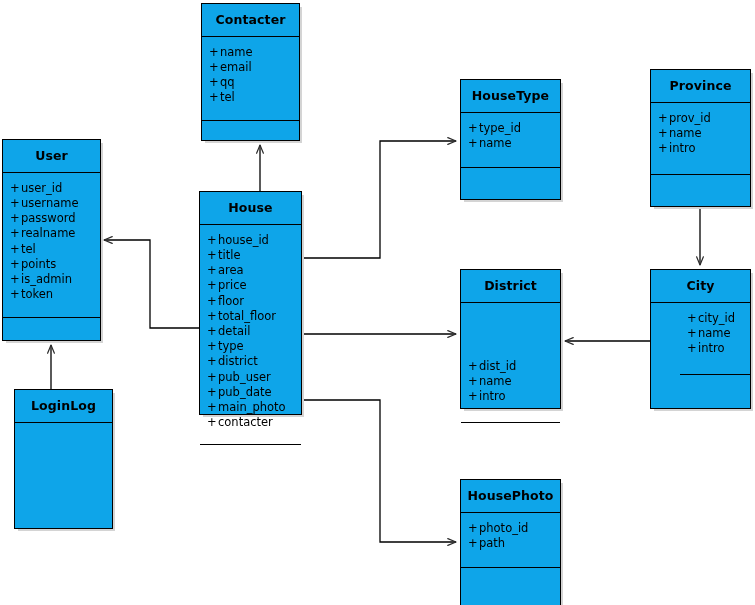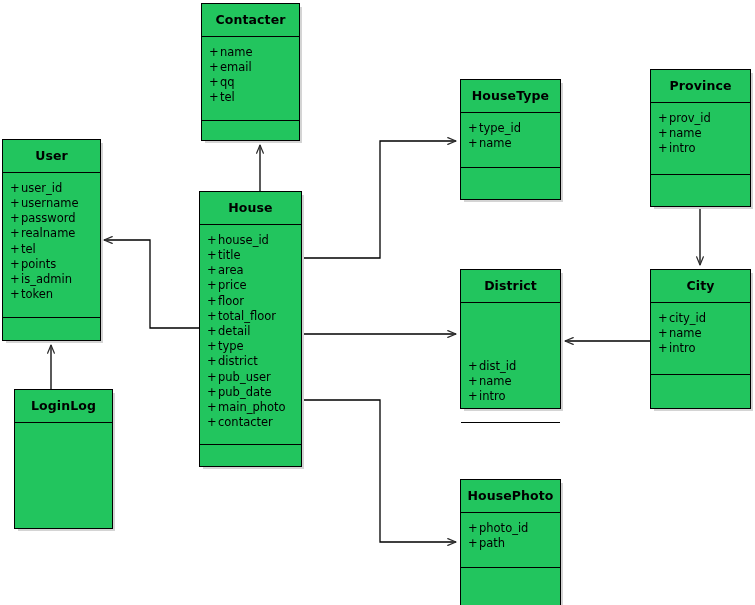--- a/index.html
+++ b/index.html
@@ -24,21 +24,21 @@
   #connector-layer {
     position: absolute;
     left: 0;
     top: 0;
     width: 755px;
     height: 605px;
     pointer-events: none;
   }
   .uml-class {
     position: absolute;
-    background: #22c55e;
+    background: #0ea5e9;
     border: 1.4px solid #000000;
     box-sizing: border-box;
     box-shadow: 3px 3px 0 -1px #d4d4d4;
     z-index: 2;
   }
   .class-title {
     text-align: center;
     font-weight: bold;
     font-size: 12.5px;
     color: #000000;
@@ -109,21 +109,21 @@
         <div class="attr-row"><span class="attr-vis">+</span><span>password</span></div>
         <div class="attr-row"><span class="attr-vis">+</span><span>realname</span></div>
         <div class="attr-row"><span class="attr-vis">+</span><span>tel</span></div>
         <div class="attr-row"><span class="attr-vis">+</span><span>points</span></div>
         <div class="attr-row"><span class="attr-vis">+</span><span>is_admin</span></div>
         <div class="attr-row"><span class="attr-vis">+</span><span>token</span></div>
       </div>
     <div class="class-methods"></div>
   </div>
 
-  <div class="uml-class" style="left: 199px; top: 191px; width: 103px; height: 276px;">
+  <div class="uml-class" style="left: 199px; top: 191px; width: 103px; height: 224px;">
     <div class="class-title">House</div>
     <div class="class-attrs" style="height: 220px;">
         <div class="attr-row"><span class="attr-vis">+</span><span>house_id</span></div>
         <div class="attr-row"><span class="attr-vis">+</span><span>title</span></div>
         <div class="attr-row"><span class="attr-vis">+</span><span>area</span></div>
         <div class="attr-row"><span class="attr-vis">+</span><span>price</span></div>
         <div class="attr-row"><span class="attr-vis">+</span><span>floor</span></div>
         <div class="attr-row"><span class="attr-vis">+</span><span>total_floor</span></div>
         <div class="attr-row"><span class="attr-vis">+</span><span>detail</span></div>
         <div class="attr-row"><span class="attr-vis">+</span><span>type</span></div>
@@ -165,21 +165,21 @@
     <div class="class-attrs" style="height: 72px; margin-top: 48px;">
         <div class="attr-row"><span class="attr-vis">+</span><span>dist_id</span></div>
         <div class="attr-row"><span class="attr-vis">+</span><span>name</span></div>
         <div class="attr-row"><span class="attr-vis">+</span><span>intro</span></div>
       </div>
     <div class="class-methods"></div>
   </div>
 
   <div class="uml-class" style="left: 650px; top: 269px; width: 101px; height: 140px;">
     <div class="class-title">City</div>
-    <div class="class-attrs" style="height: 72px;">
+    <div class="class-attrs" style="height: 72px; margin-left: 29px;">
         <div class="attr-row"><span class="attr-vis">+</span><span>city_id</span></div>
         <div class="attr-row"><span class="attr-vis">+</span><span>name</span></div>
         <div class="attr-row"><span class="attr-vis">+</span><span>intro</span></div>
       </div>
     <div class="class-methods"></div>
   </div>
 
   <div class="uml-class" style="left: 460px; top: 479px; width: 101px; height: 156px;">
     <div class="class-title">HousePhoto</div>
     <div class="class-attrs" style="height: 55px;">

